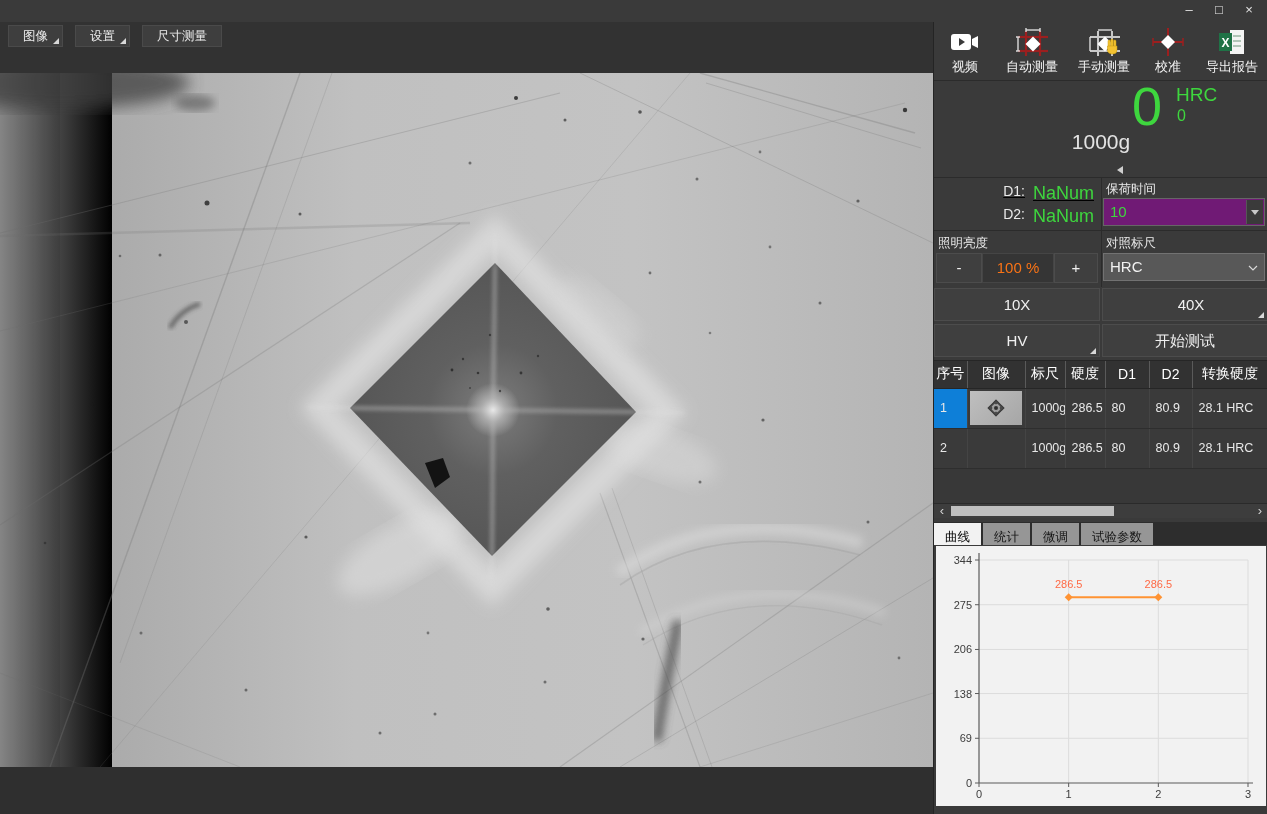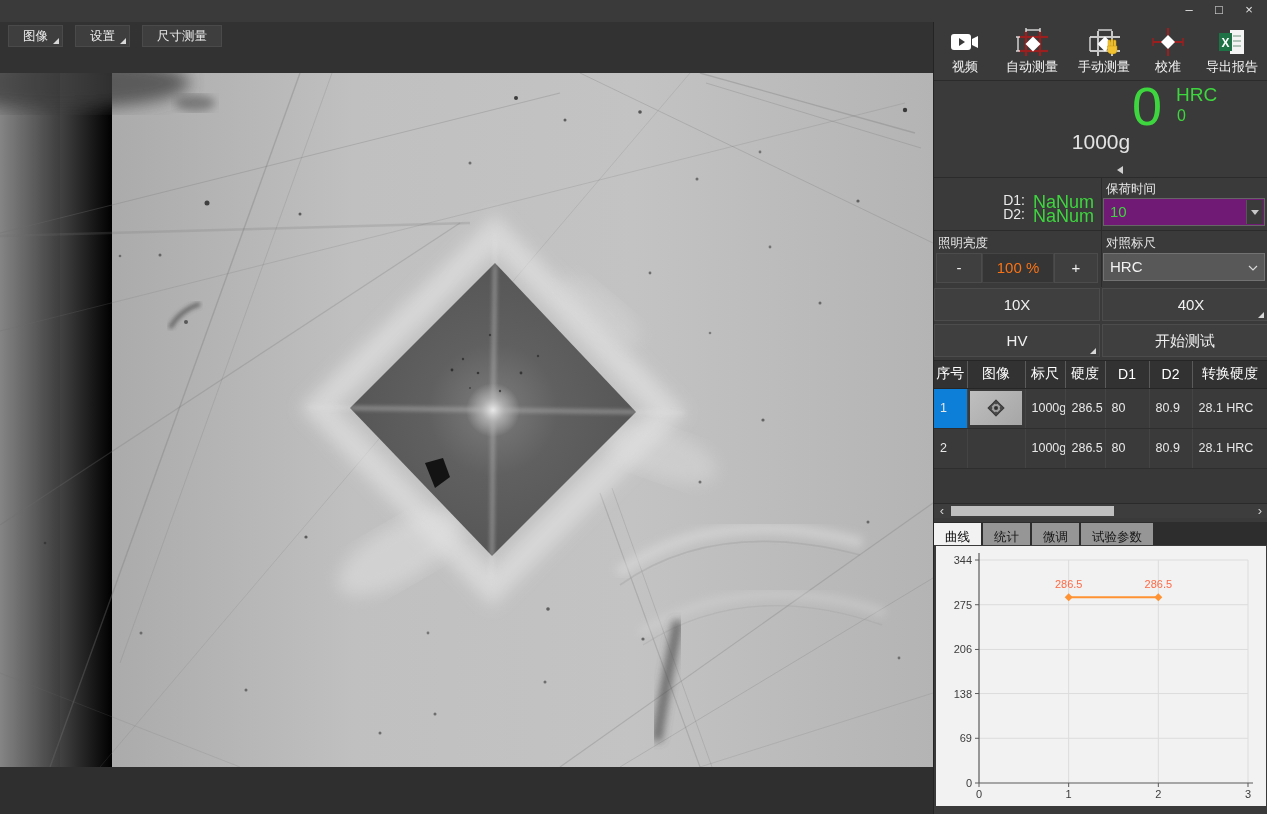--- a/index.html
+++ b/index.html
@@ -375,21 +375,21 @@
     <div class="display-block">
       <div class="big-val">0</div>
       <div class="disp-scale">HRC</div>
       <div class="disp-conv">0</div>
       <div class="disp-load">1000g</div>
       <div class="collapse-tri"></div>
     </div>
 
     <div class="rowA">
       <div class="vdiv"></div>
-      <div class="d-line" style="top:14px;">
+      <div class="d-line" style="top:5px;text-decoration:underline;">
         <span class="d-label">D1:</span>
         <span class="d-value">NaNum</span>
       </div>
       <div class="d-line" style="top:28px;">
         <span class="d-label">D2:</span>
         <span class="d-value">NaNum</span>
       </div>
       <div class="field-label" style="left:172px; top:3px;">保荷时间</div>
       <div class="combo" style="left:169px; top:20px; width:162px;">
         <span>10</span>

